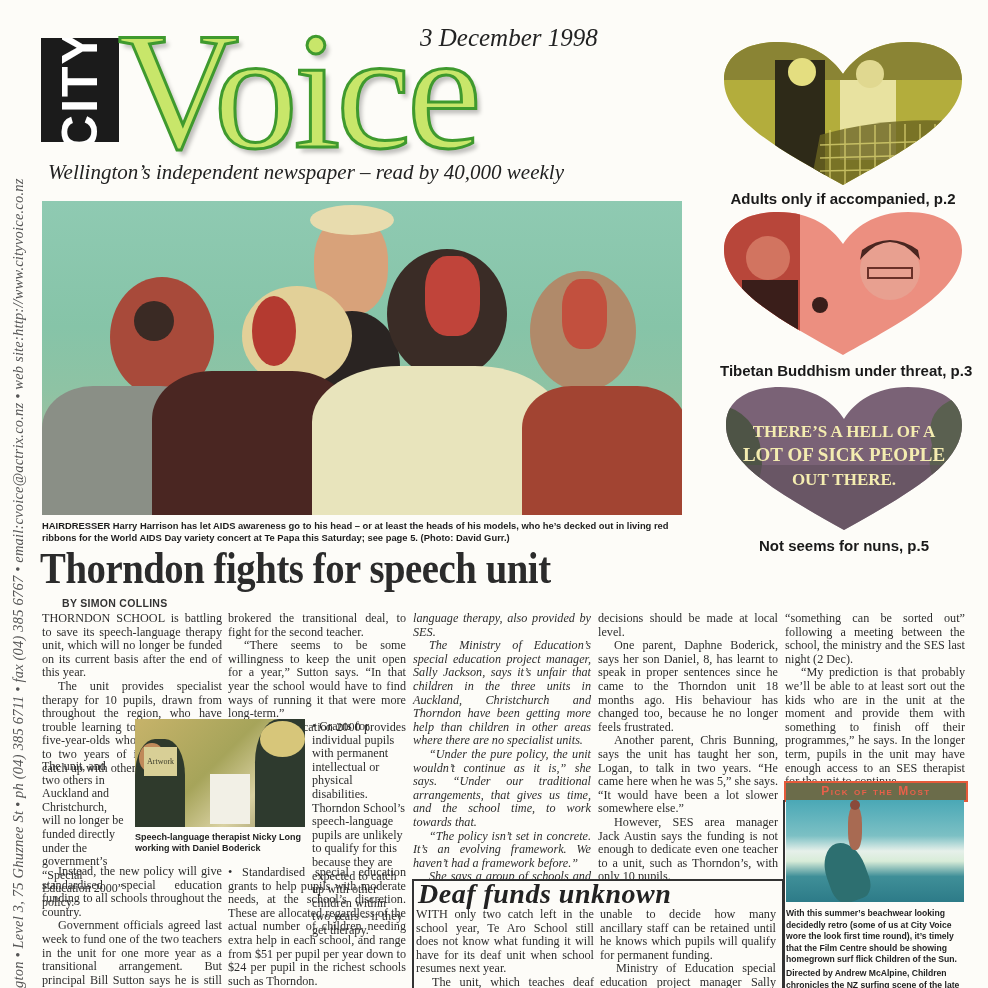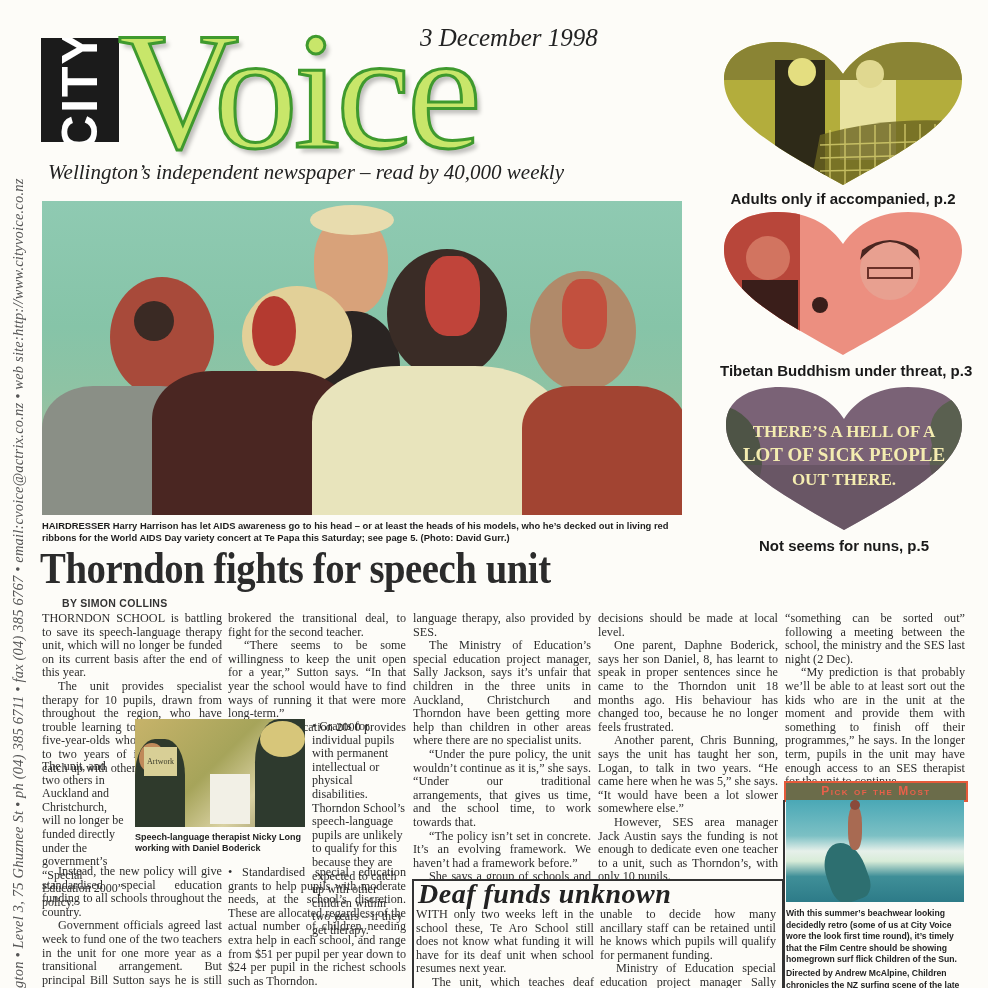--- a/index.html
+++ b/index.html
@@ -100,21 +100,21 @@
 <div class="inset-photo">
   <div style="position:absolute;left:0;top:20px;width:50px;height:90px;background:#2f3a2c;border-radius:40% 40% 0 0;"></div>
   <div style="position:absolute;left:4px;top:24px;width:26px;height:30px;background:#c08a5a;border-radius:50%;"></div>
   <div style="position:absolute;left:9px;top:28px;font-size:8px;font-weight:normal;color:#3b3b2a;background:#d8cf96;padding:10px 3px;">Artwork</div>
   <div style="position:absolute;left:75px;top:55px;width:40px;height:50px;background:#f2f0e6;"></div>
   <div style="position:absolute;left:120px;top:0;width:60px;height:108px;background:#2e3a2e;border-radius:40% 0 0 0;"></div>
   <div style="position:absolute;left:125px;top:2px;width:45px;height:36px;background:#d7c67a;border-radius:50%;"></div>
 </div>
 <div class="inset-cap">Speech-language therapist Nicky Long working with Daniel Boderick</div>
 
-<div class="col" style="left:413px;top:612px;width:178px;">
+<div class="col" style="left:413px;top:612px;width:178px;font-style:italic;">
   <p class="first">language therapy, also provided by SES.</p>
   <p>The Ministry of Education’s special education project manager, Sally Jackson, says it’s unfair that children in the three units in Auckland, Christchurch and Thorndon have been getting more help than children in other areas where there are no specialist units.</p>
   <p>“Under the pure policy, the unit wouldn’t continue as it is,” she says. “Under our traditional arrangements, that gives us time, and the school time, to work towards that.</p>
   <p>“The policy isn’t set in concrete. It’s an evolving framework. We haven’t had a framework before.”</p>
   <p>She says a group of schools and the SES could decide to use their speech-language therapy funding to run a specialist unit like Thorndon’s. The philosophy of the new policy is that these</p>
 </div>
 
 <div class="col" style="left:598px;top:612px;width:180px;">
   <p class="first">decisions should be made at local level.</p>
   <p>One parent, Daphne Boderick, says her son Daniel, 8, has learnt to speak in proper sentences since he came to the Thorndon unit 18 months ago. His behaviour has changed too, because he no longer feels frustrated.</p>
@@ -126,21 +126,21 @@
 
 <div class="col" style="left:785px;top:612px;width:180px;">
   <p class="first">“something can be sorted out” following a meeting between the school, the ministry and the SES last night (2 Dec).</p>
   <p>“My prediction is that probably we’ll be able to at least sort out the kids who are in the unit at the moment and provide them with something to finish off their programmes,” he says. In the longer term, pupils in the unit may have enough access to an SES therapist for the unit to continue.</p>
   <p>• The pupils’ view, p.10-11.</p>
 </div>
 
 <div class="deaf-box"></div>
 <div class="deaf-title">Deaf funds unknown</div>
 <div class="col" style="left:416px;top:908px;width:178px;">
-  <p class="first">WITH only two weeks left in the school these, Te Aro School still does not know what funding it will have for its deaf unit when school resumes next year.</p>
+  <p class="first">WITH only two catch left in the school year, Te Aro School still does not know what funding it will have for its deaf unit when school resumes next year.</p>
   <p>The unit, which teaches deaf children from throughout the region, has been caught up in changes caused by</p>
 </div>
 <div class="col" style="left:600px;top:908px;width:176px;">
   <p class="first">unable to decide how many ancillary staff can be retained until he knows which pupils will qualify for permanent funding.</p>
   <p>Ministry of Education special education project manager Sally Jackson says the school should know this week</p>
 </div>
 
 <svg class="heart" style="left:720px;top:40px;" width="246" height="148" viewBox="0 0 246 148">
   <defs>
       <clipPath id="h1">

